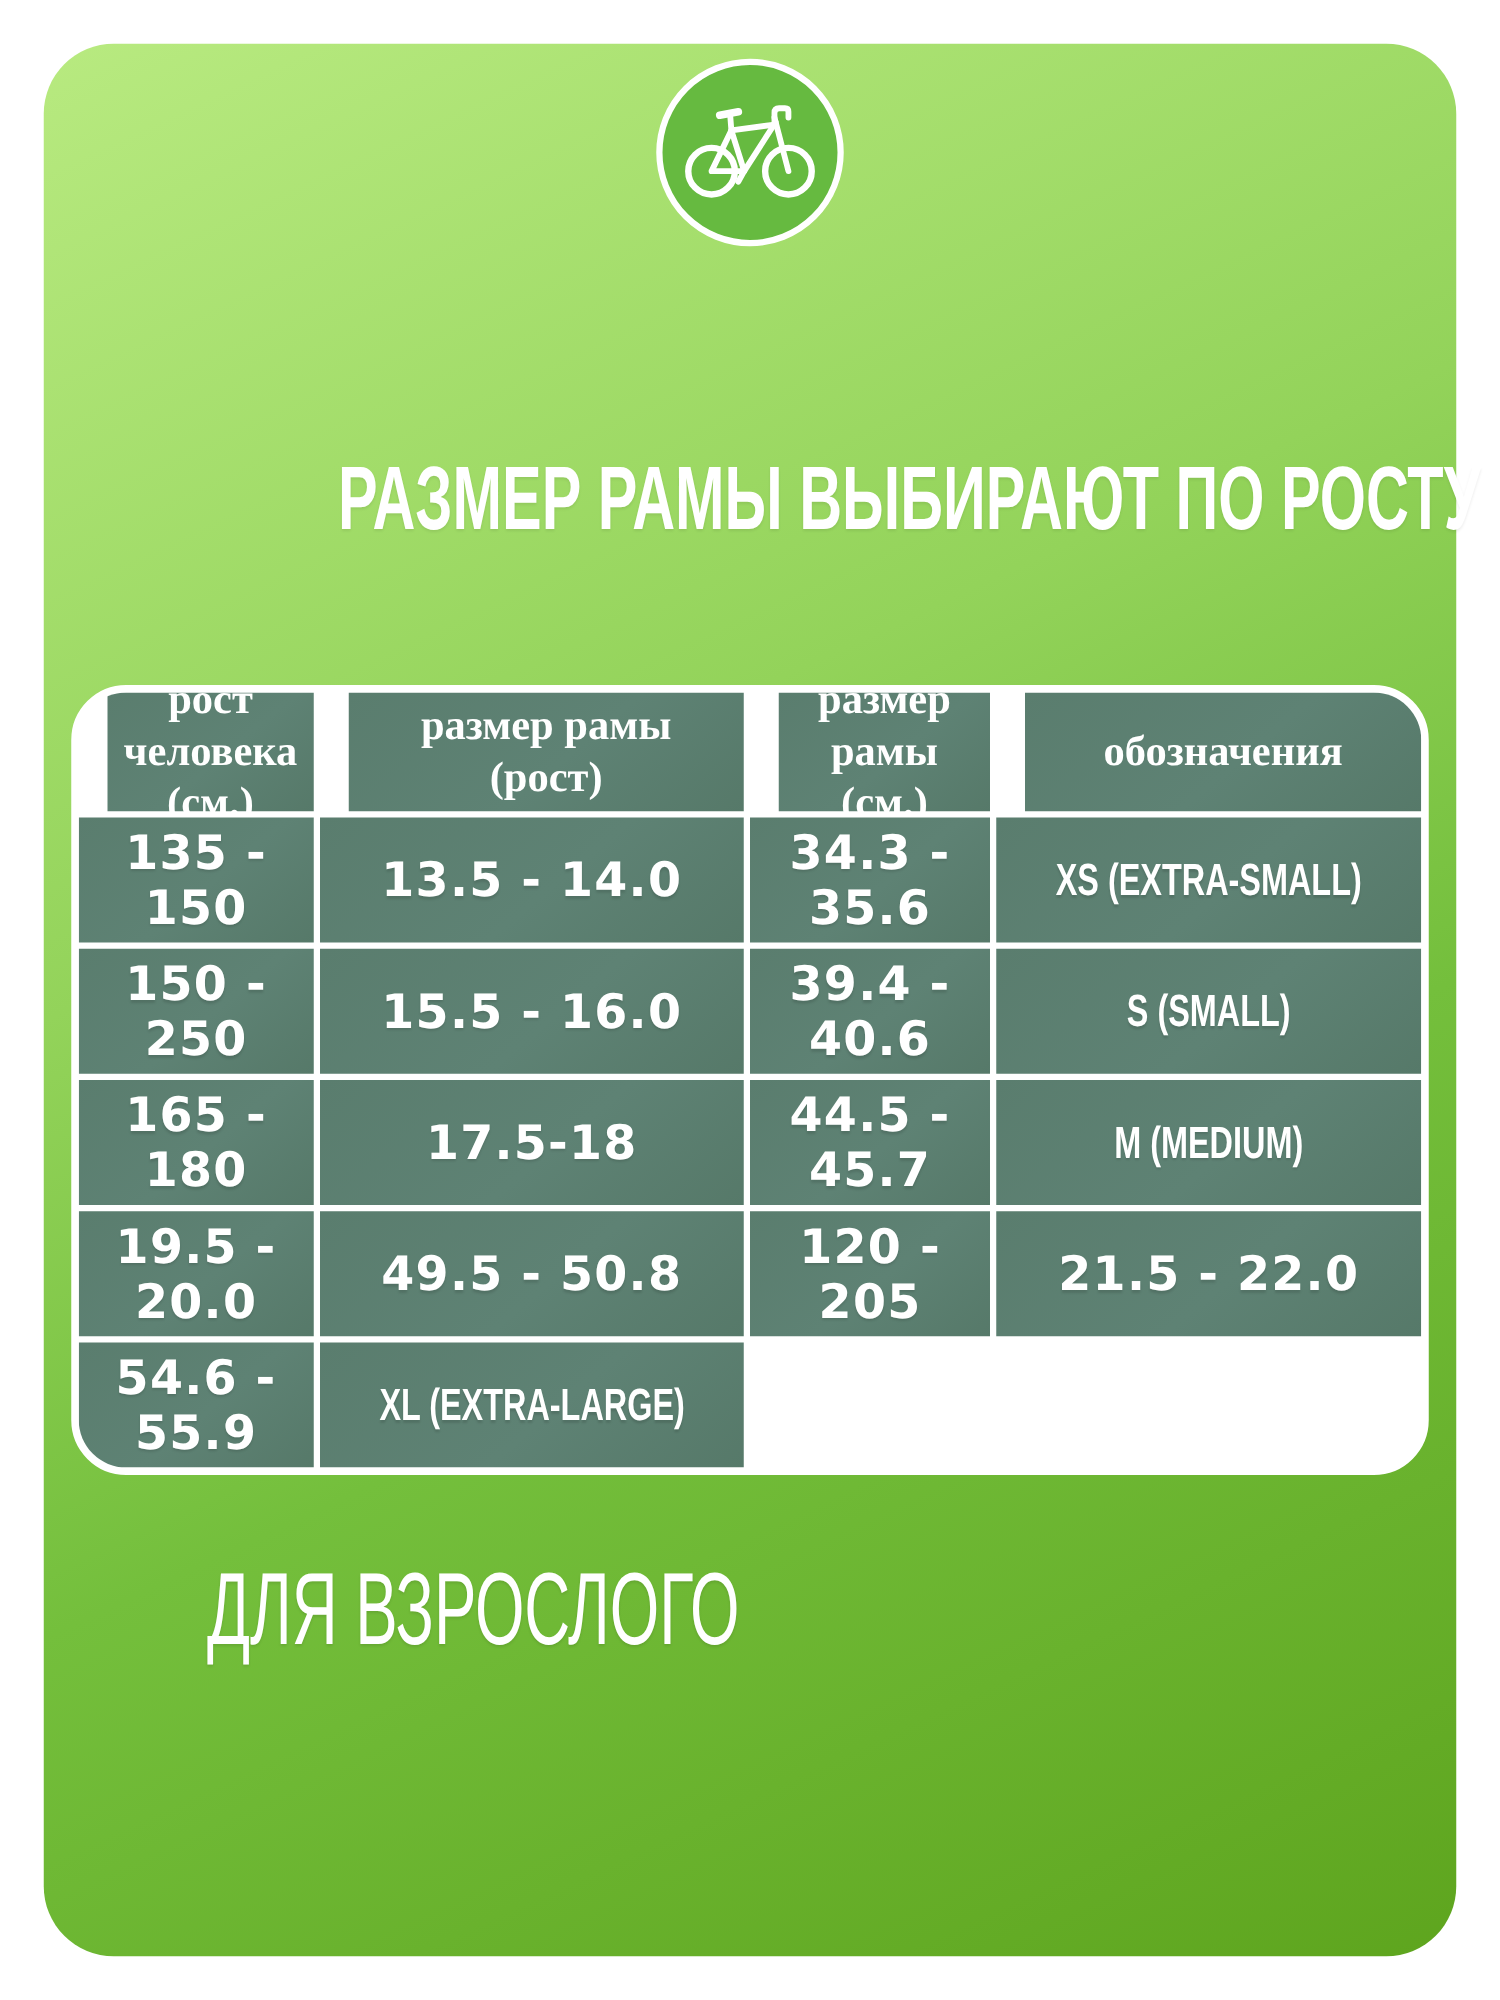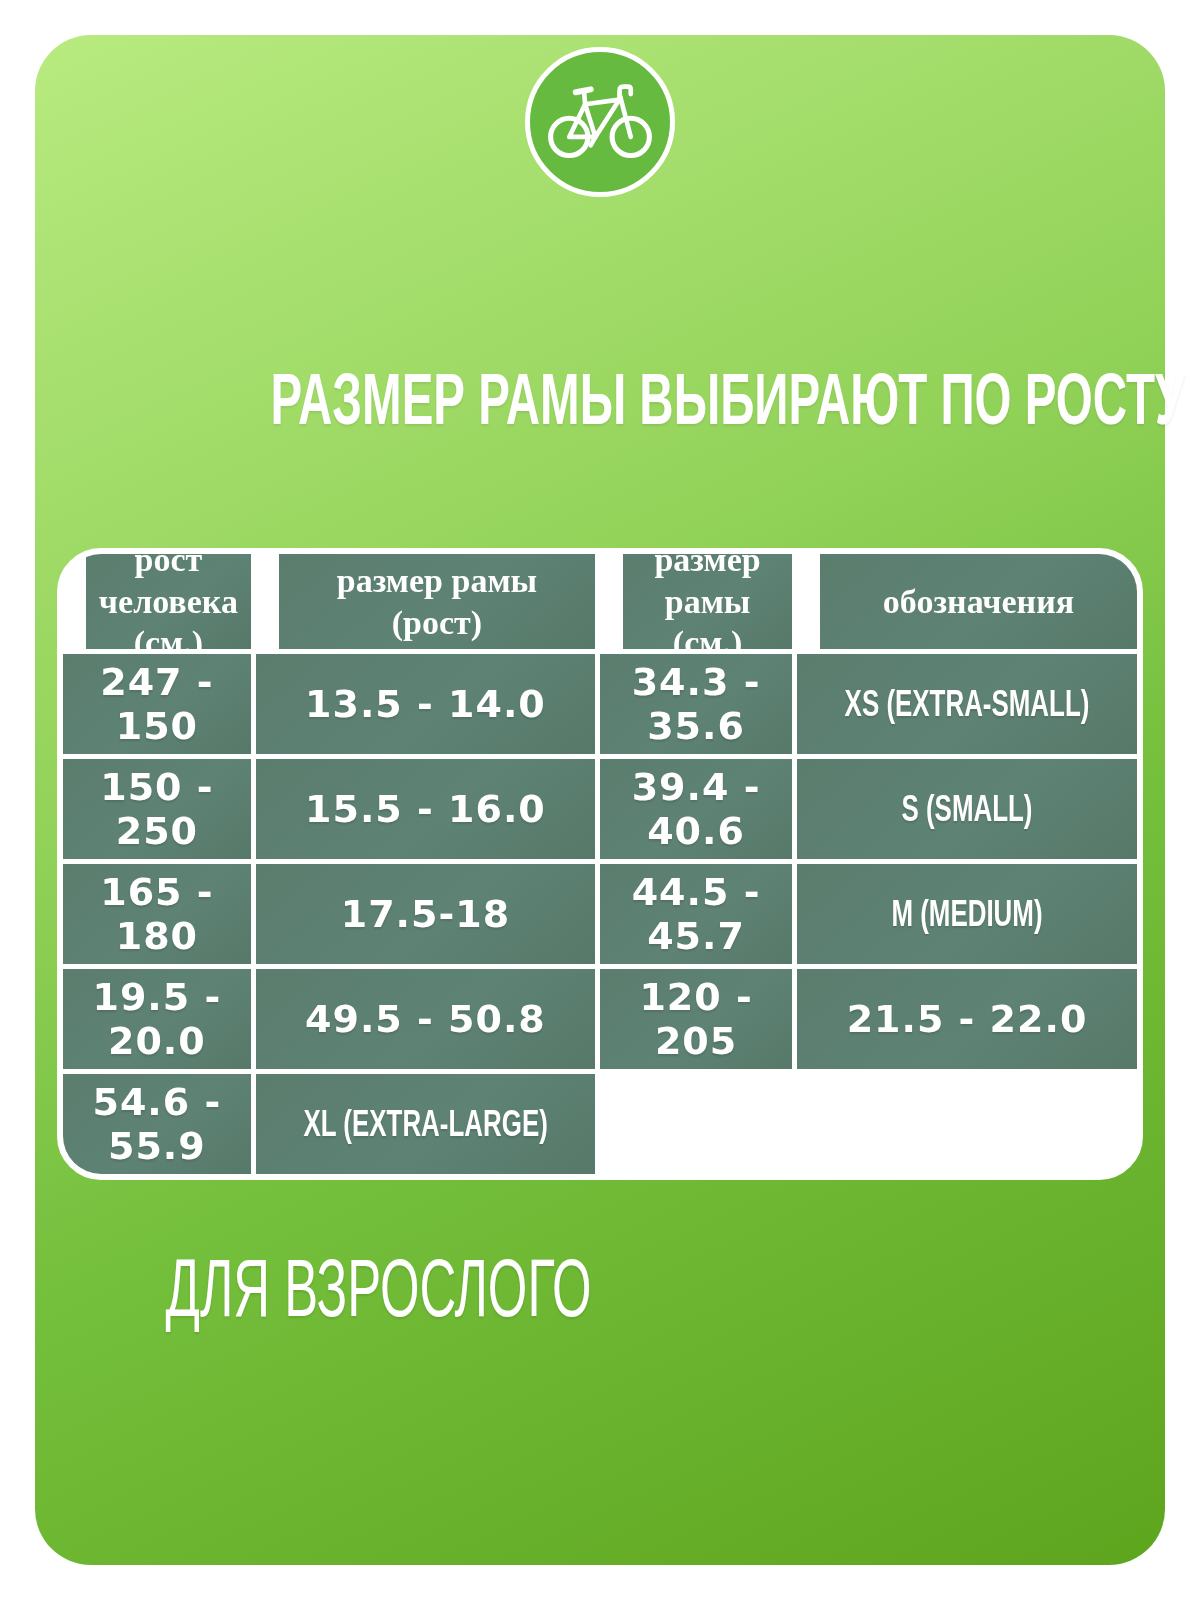--- a/index.html
+++ b/index.html
@@ -117,21 +117,21 @@
     <div class="cell hcell">
       <span class="hline">размер рамы</span>
       <span class="hline">(см.)</span>
     </div>
     <div class="cell hcell">
       <span class="hline">обозначения</span>
 
     </div>
 
   <div class="cell numcell">
-        <span>247 - 150</span>
+        <span>135 - 150</span>
       </div>
       <div class="cell numcell">
         <span>13.5 - 14.0</span>
       </div>
       <div class="cell numcell">
         <span>34.3 - 35.6</span>
       </div>
       <div class="cell sizecell">
         <span>XS (EXTRA-SMALL)</span>
       </div>

